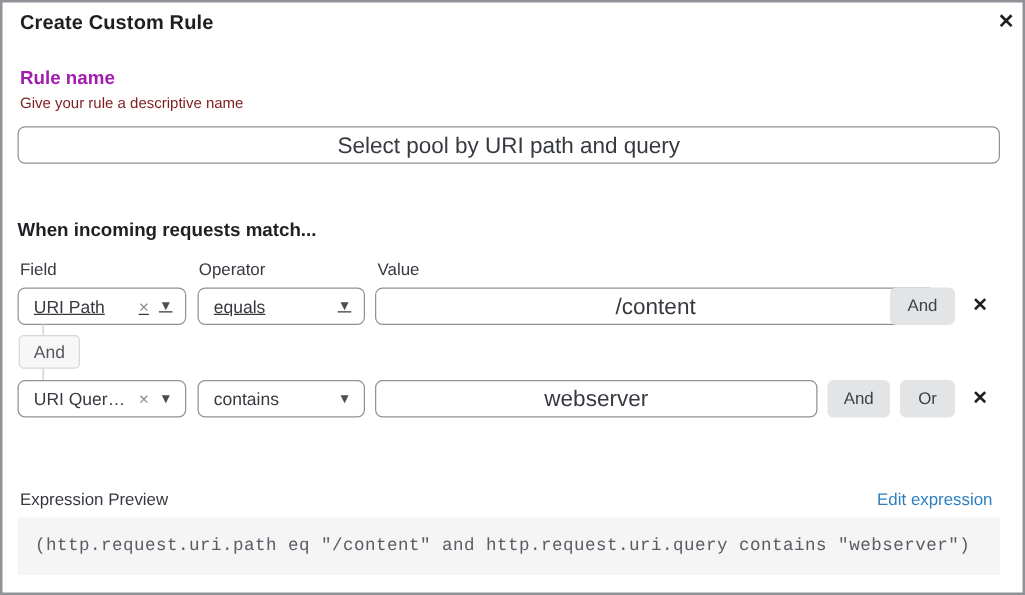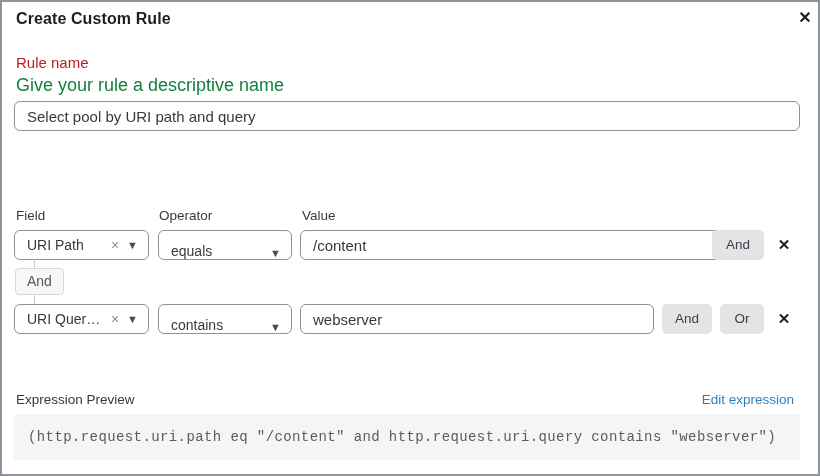--- a/index.html
+++ b/index.html
@@ -22,35 +22,36 @@
     letter-spacing: 0.1px;
   }
   .close-btn {
     left: 792px; top: 5px;
     width: 22px; height: 22px;
     font-size: 16px; font-weight: 700; color: #1d1f23;
     text-align: center; line-height: 22px;
     cursor: pointer;
   }
 
-  .section-label { font-size: 15px; color: #b91c1c; }
-  .help-text { font-size: 18px; color: #15803d; }
+  .section-label { font-size: 15px; color: #a21caf; font-weight: bold; }
+  .help-text { font-size: 12px; color: #7f1d1d; }
 
   .rule-name-label { left: 14px; top: 52px; }
   .rule-name-help  { left: 14px; top: 73px; }
 
   .text-input {
     border: 1px solid #8f9296;
     border-radius: 6px;
     background: #fff;
     font-family: "Liberation Sans", sans-serif;
-    font-size: 15px; color: #36393f;
+    font-size: 18px; color: #36393f;
     padding: 0 12px;
     height: 30px;
     outline: none;
+    text-align: center;
   }
   .rule-name-input { left: 12px; top: 99px; width: 786px; }
 
   .match-heading {
     left: 12px; top: 174px;
     font-size: 15px; font-weight: 700; color: #1d1f23;
   }
 
   .col-label { top: 206px; font-size: 13.5px; color: #36393f; }
   .col-field    { left: 14px; }
@@ -76,25 +77,25 @@
     color: #8a8d92; font-size: 14px;
     margin: 0 8px 0 6px;
     cursor: pointer;
   }
   .select .caret {
     flex: 0 0 auto;
     color: #4a4d52; font-size: 11px;
     line-height: 1;
   }
 
-  .row1 { top: 228px; }
+  .row1 { top: 228px; text-decoration: underline; }
   .row2 { top: 302px; }
 
   .field-sel { left: 12px; width: 135px; }
-  .op-sel    { left: 156px; width: 134px; align-items: flex-end; }
+  .op-sel    { left: 156px; width: 134px; }
   .val-input-1 { left: 298px; top: 228px; width: 449px; }
   .val-input-2 { left: 298px; top: 302px; width: 354px; }
 
   .combi-btn {
     height: 30px;
     background: #e3e4e5;
     border: none; border-radius: 5px;
     font-family: "Liberation Sans", sans-serif;
     font-size: 13.5px; color: #3d4045;
     text-align: center; line-height: 30px;
@@ -156,20 +157,21 @@
 
 <div class="dialog">
 
   <div class="abs dialog-title">Create Custom Rule</div>
   <div class="abs close-btn">✕</div>
 
   <div class="abs section-label rule-name-label">Rule name</div>
   <div class="abs help-text rule-name-help">Give your rule a descriptive name</div>
   <input class="abs text-input rule-name-input" value="Select pool by URI path and query" style="">
 
+  <div class="abs match-heading">When incoming requests match...</div>
 
   <div class="abs col-label col-field">Field</div>
   <div class="abs col-label col-operator">Operator</div>
   <div class="abs col-label col-value">Value</div>
 
   <div class="abs select field-sel row1">
     <span class="sel-text">URI Path</span>
     <span class="clear-x">×</span>
     <span class="caret">▼</span>
   </div>

